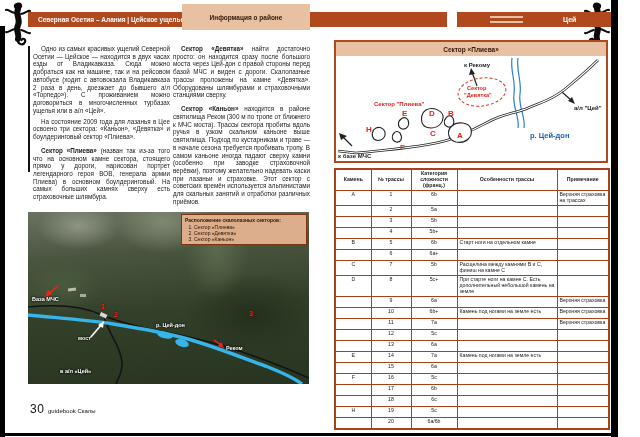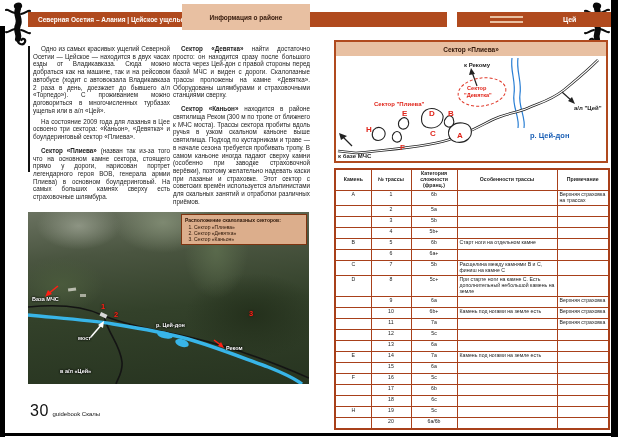--- a/index.html
+++ b/index.html
@@ -47,21 +47,21 @@
     text-shadow:0 0 2px #000,0 0 2px #000;}
   .map-marker{position:absolute;font-size:7.5px;font-weight:bold;color:#ff1f14;text-shadow:0 0 2px #300;}
   .map-legend{position:absolute;right:2px;top:2px;width:118px;background:#dcae8c;border:1px solid #7d3410;
     padding:2px 3px;font-size:5px;color:#2a1406;}
   .map-legend .lg-title{font-weight:bold;margin-bottom:1px;}
   .map-legend ol{margin:0;padding-left:9px;}
   .map-legend li{margin:0;}
   
   .footer{position:absolute;top:402px;font-size:6px;color:#111;}
   .footer-left{left:30px;} .footer-right{right:34px;text-align:right;}
-  .pgnum{font-size:16px;letter-spacing:0.5px;}
+  .pgnum{font-size:12px;letter-spacing:0.5px;}
   .book-title{font-size:6px;margin:0 2px;}
   
   .diagram{position:absolute;left:334px;top:40px;width:274px;height:123px;border:2px solid #b04a1e;box-sizing:border-box;background:#fff;}
   .diagram-title{height:14px;background:#e8c0a2;display:flex;align-items:center;justify-content:center;
     font-size:6.5px;font-weight:bold;color:#33180a;}
   .sketch{position:relative;width:100%;height:105px;}
   .sk-text{font-size:6px;font-weight:bold;}
   
   .routes{position:absolute;left:334px;top:168px;width:274px;}
   table{border-collapse:collapse;width:274px;table-layout:fixed;}

